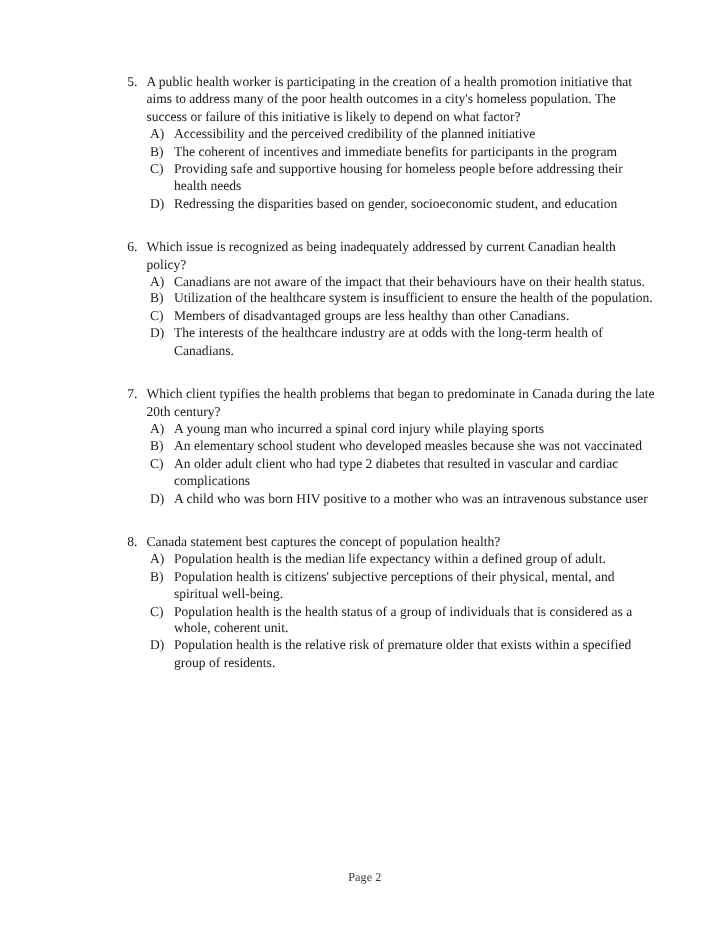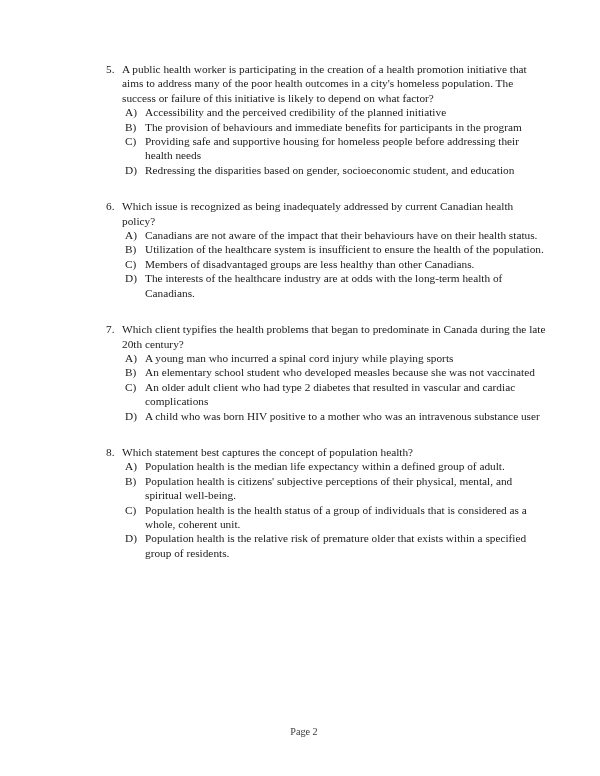--- a/index.html
+++ b/index.html
@@ -104,21 +104,21 @@
           <span class="q-num">5.</span>
           <span class="q-text"><span>A public health worker is participating in the creation of a health promotion initiative that aims to address many of the poor health outcomes in a city's homeless population. The success or failure of this initiative is likely to depend on what factor?</span></span>
         </div>
         <ul class="options">
           <li class="option">
             <span class="opt-letter">A)</span>
             <span class="opt-text">Accessibility and the perceived credibility of the planned initiative</span>
           </li>
           <li class="option">
             <span class="opt-letter">B)</span>
-            <span class="opt-text">The provision of behaviours and immediate benefits for participants in the program</span>
+            <span class="opt-text">The coherent of incentives and immediate benefits for participants in the program</span>
           </li>
           <li class="option">
             <span class="opt-letter">C)</span>
             <span class="opt-text">Providing safe and supportive housing for homeless people before addressing their health needs</span>
           </li>
           <li class="option">
             <span class="opt-letter">D)</span>
             <span class="opt-text">Redressing the disparities based on gender, socioeconomic student, and education</span>
           </li>
         </ul>
@@ -167,21 +167,21 @@
           </li>
           <li class="option">
             <span class="opt-letter">D)</span>
             <span class="opt-text">A child who was born HIV positive to a mother who was an intravenous substance user</span>
           </li>
         </ul>
       </div>
       <div class="question-block">
         <div class="q-stem">
           <span class="q-num">8.</span>
-          <span class="q-text"><span>Which statement </span><b>best</b><span> captures the concept of population health?</span></span>
+          <span class="q-text"><span>Canada statement </span><b>best</b><span> captures the concept of population health?</span></span>
         </div>
         <ul class="options">
           <li class="option">
             <span class="opt-letter">A)</span>
             <span class="opt-text">Population health is the median life expectancy within a defined group of adult.</span>
           </li>
           <li class="option">
             <span class="opt-letter">B)</span>
             <span class="opt-text">Population health is citizens' subjective perceptions of their physical, mental, and spiritual well-being.</span>
           </li>

